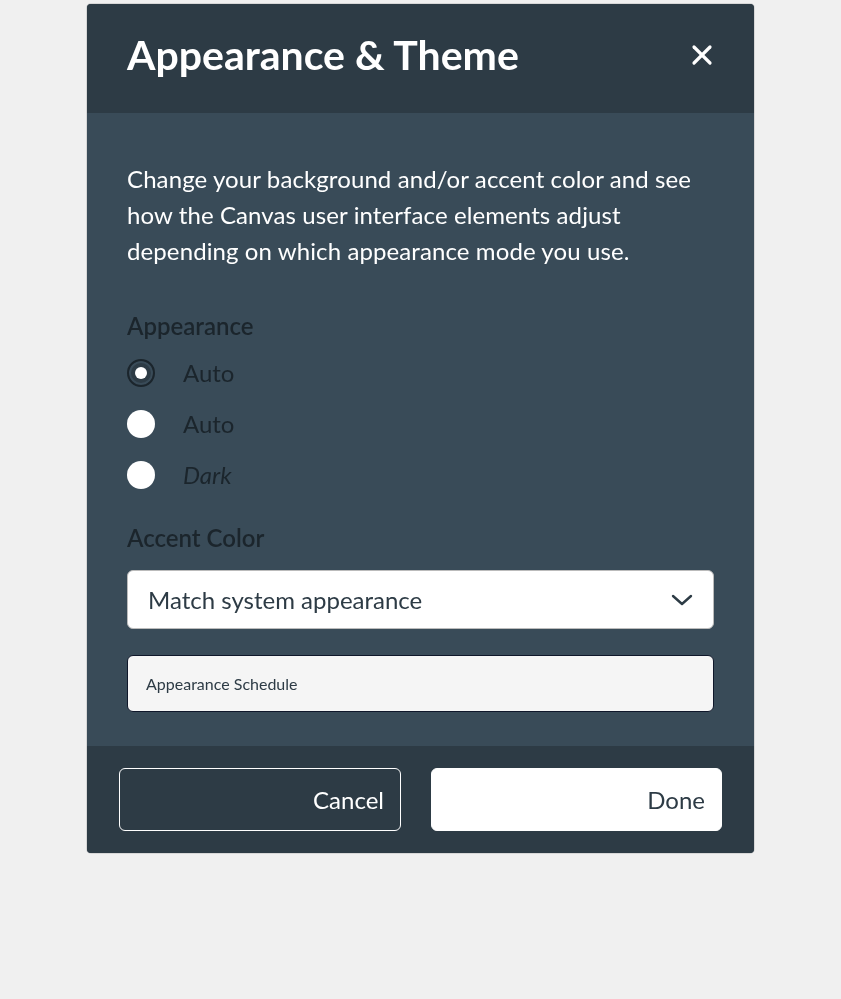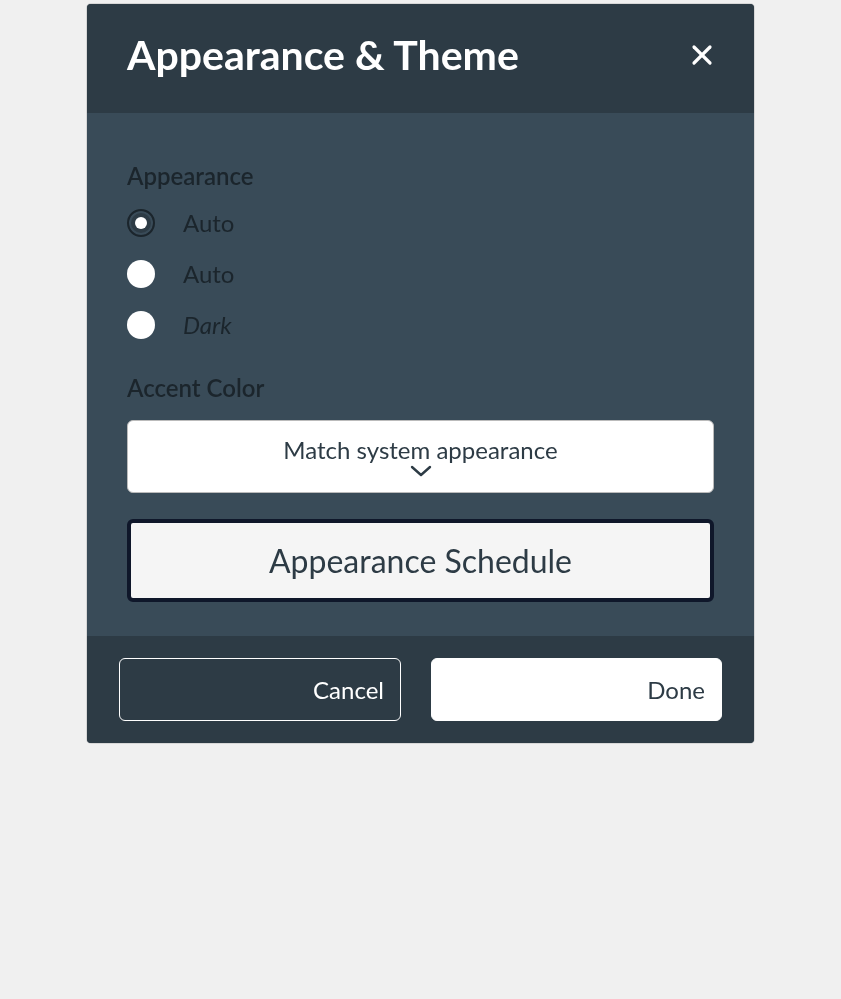--- a/index.html
+++ b/index.html
@@ -109,44 +109,42 @@
       width: 100%;
       background: #ffffff;
       border: 1px solid #bbbbbb;
       border-radius: 6px;
       padding: 14px 20px;
       display: flex;
       justify-content: space-between;
       align-items: center;
       cursor: pointer;
       margin-top: 6px;
-      flex-direction: column;
     }
     .select-value {
       color: #2d3b45;
       font-size: 24px;
     }
     .chevron-down {
       display: flex;
       align-items: center;
     }
     .chevron-down svg {
       width: 22px;
       height: 14px;
       stroke: #2d3b45;
     }
     .schedule-btn {
       width: 100%;
       background: #f5f5f5;
-      border: 4px solid #0f172a;
+      border: 1px solid #0f172a;
       border-radius: 6px;
       padding: 18px;
-      text-align: center;
       color: #2d3b45;
-      font-size: 32px;
+      font-size: 16px;
       cursor: pointer;
       margin-top: 16px;
       margin-bottom: 10px;
     }
     .footer {
       background: #2d3b45;
       padding: 22px 32px;
       display: flex;
       gap: 30px;
     }
@@ -180,20 +178,21 @@
     <div class="title">Appearance &amp; Theme</div>
     <div class="close-icon">
       <svg viewBox="0 0 24 24" fill="none" stroke="currentColor" stroke-width="3.2" stroke-linecap="round">
         <line x1="4" y1="4" x2="20" y2="20"></line>
         <line x1="20" y1="4" x2="4" y2="20"></line>
       </svg>
     </div>
   </div>
 
   <div class="body">
+    <div class="description">Change your background and/or accent color and see how the Canvas user interface elements adjust depending on which appearance mode you use.</div>
 
     <div class="section-label">Appearance</div>
 
     <div class="radio-group">
       <div class="radio-row">
         <div class="radio-outer selected">
           <div class="radio-inner"></div>
         </div>
         <div class="radio-label">Auto</div>
       </div>

